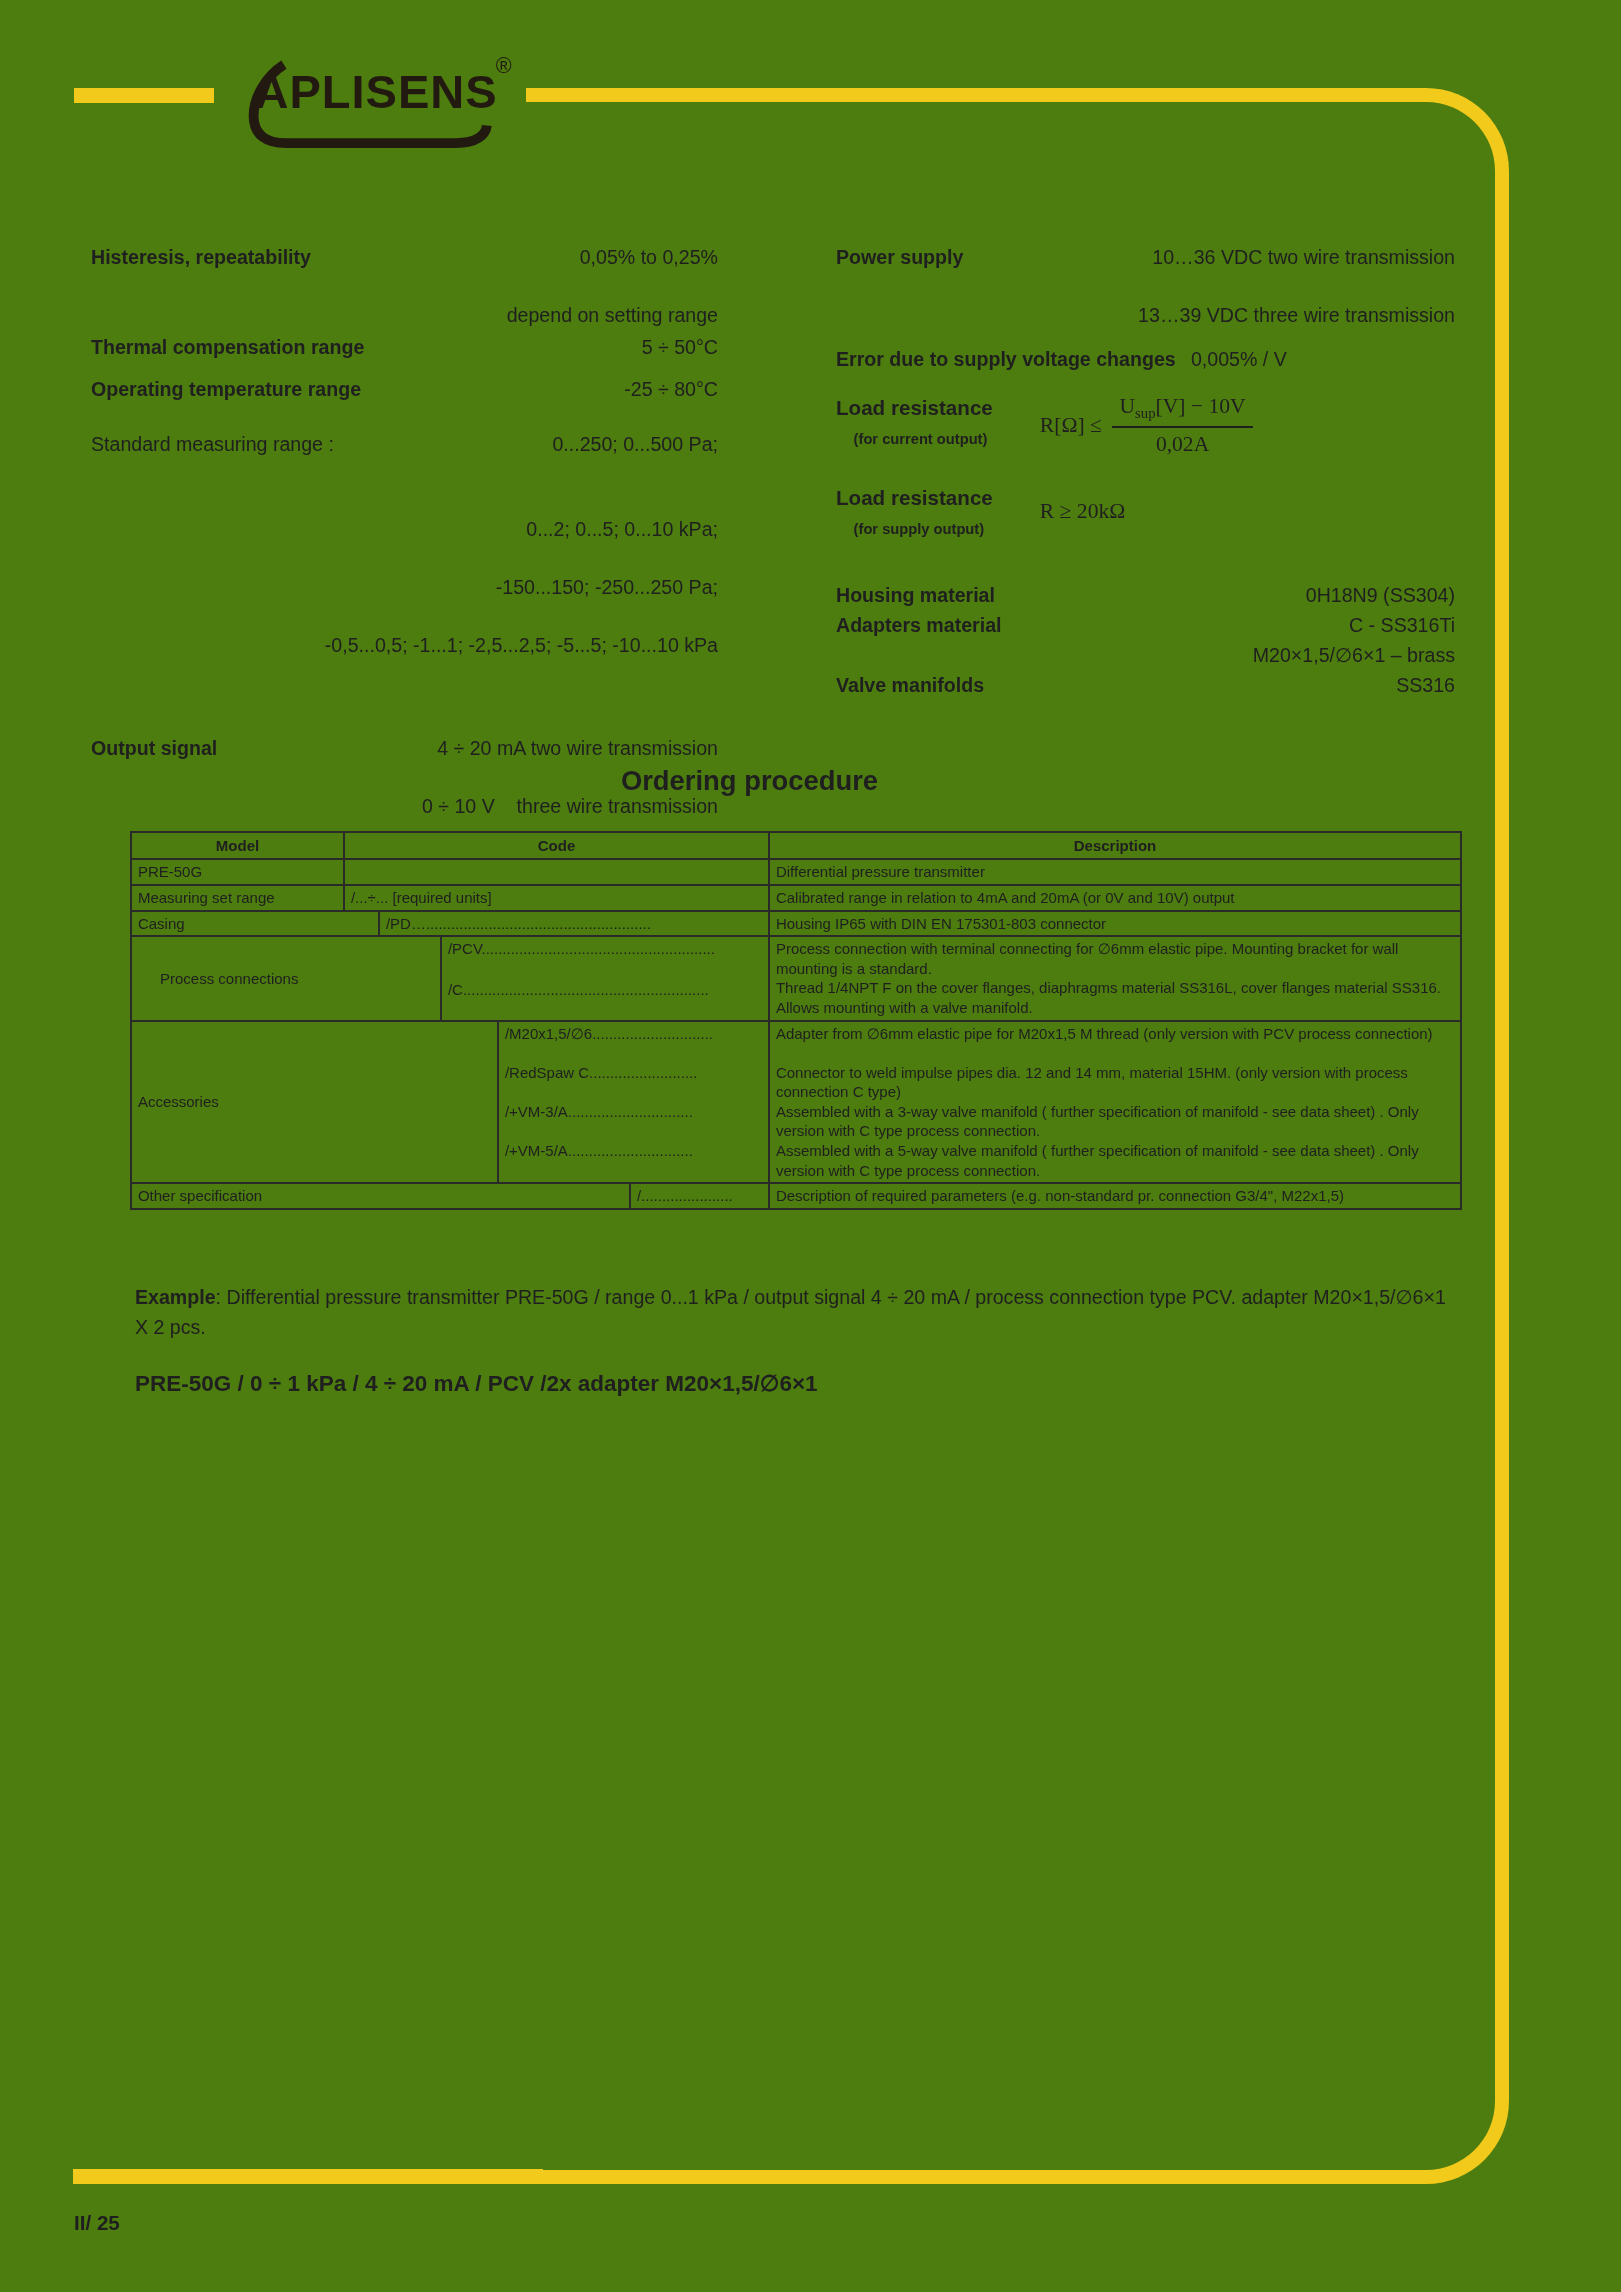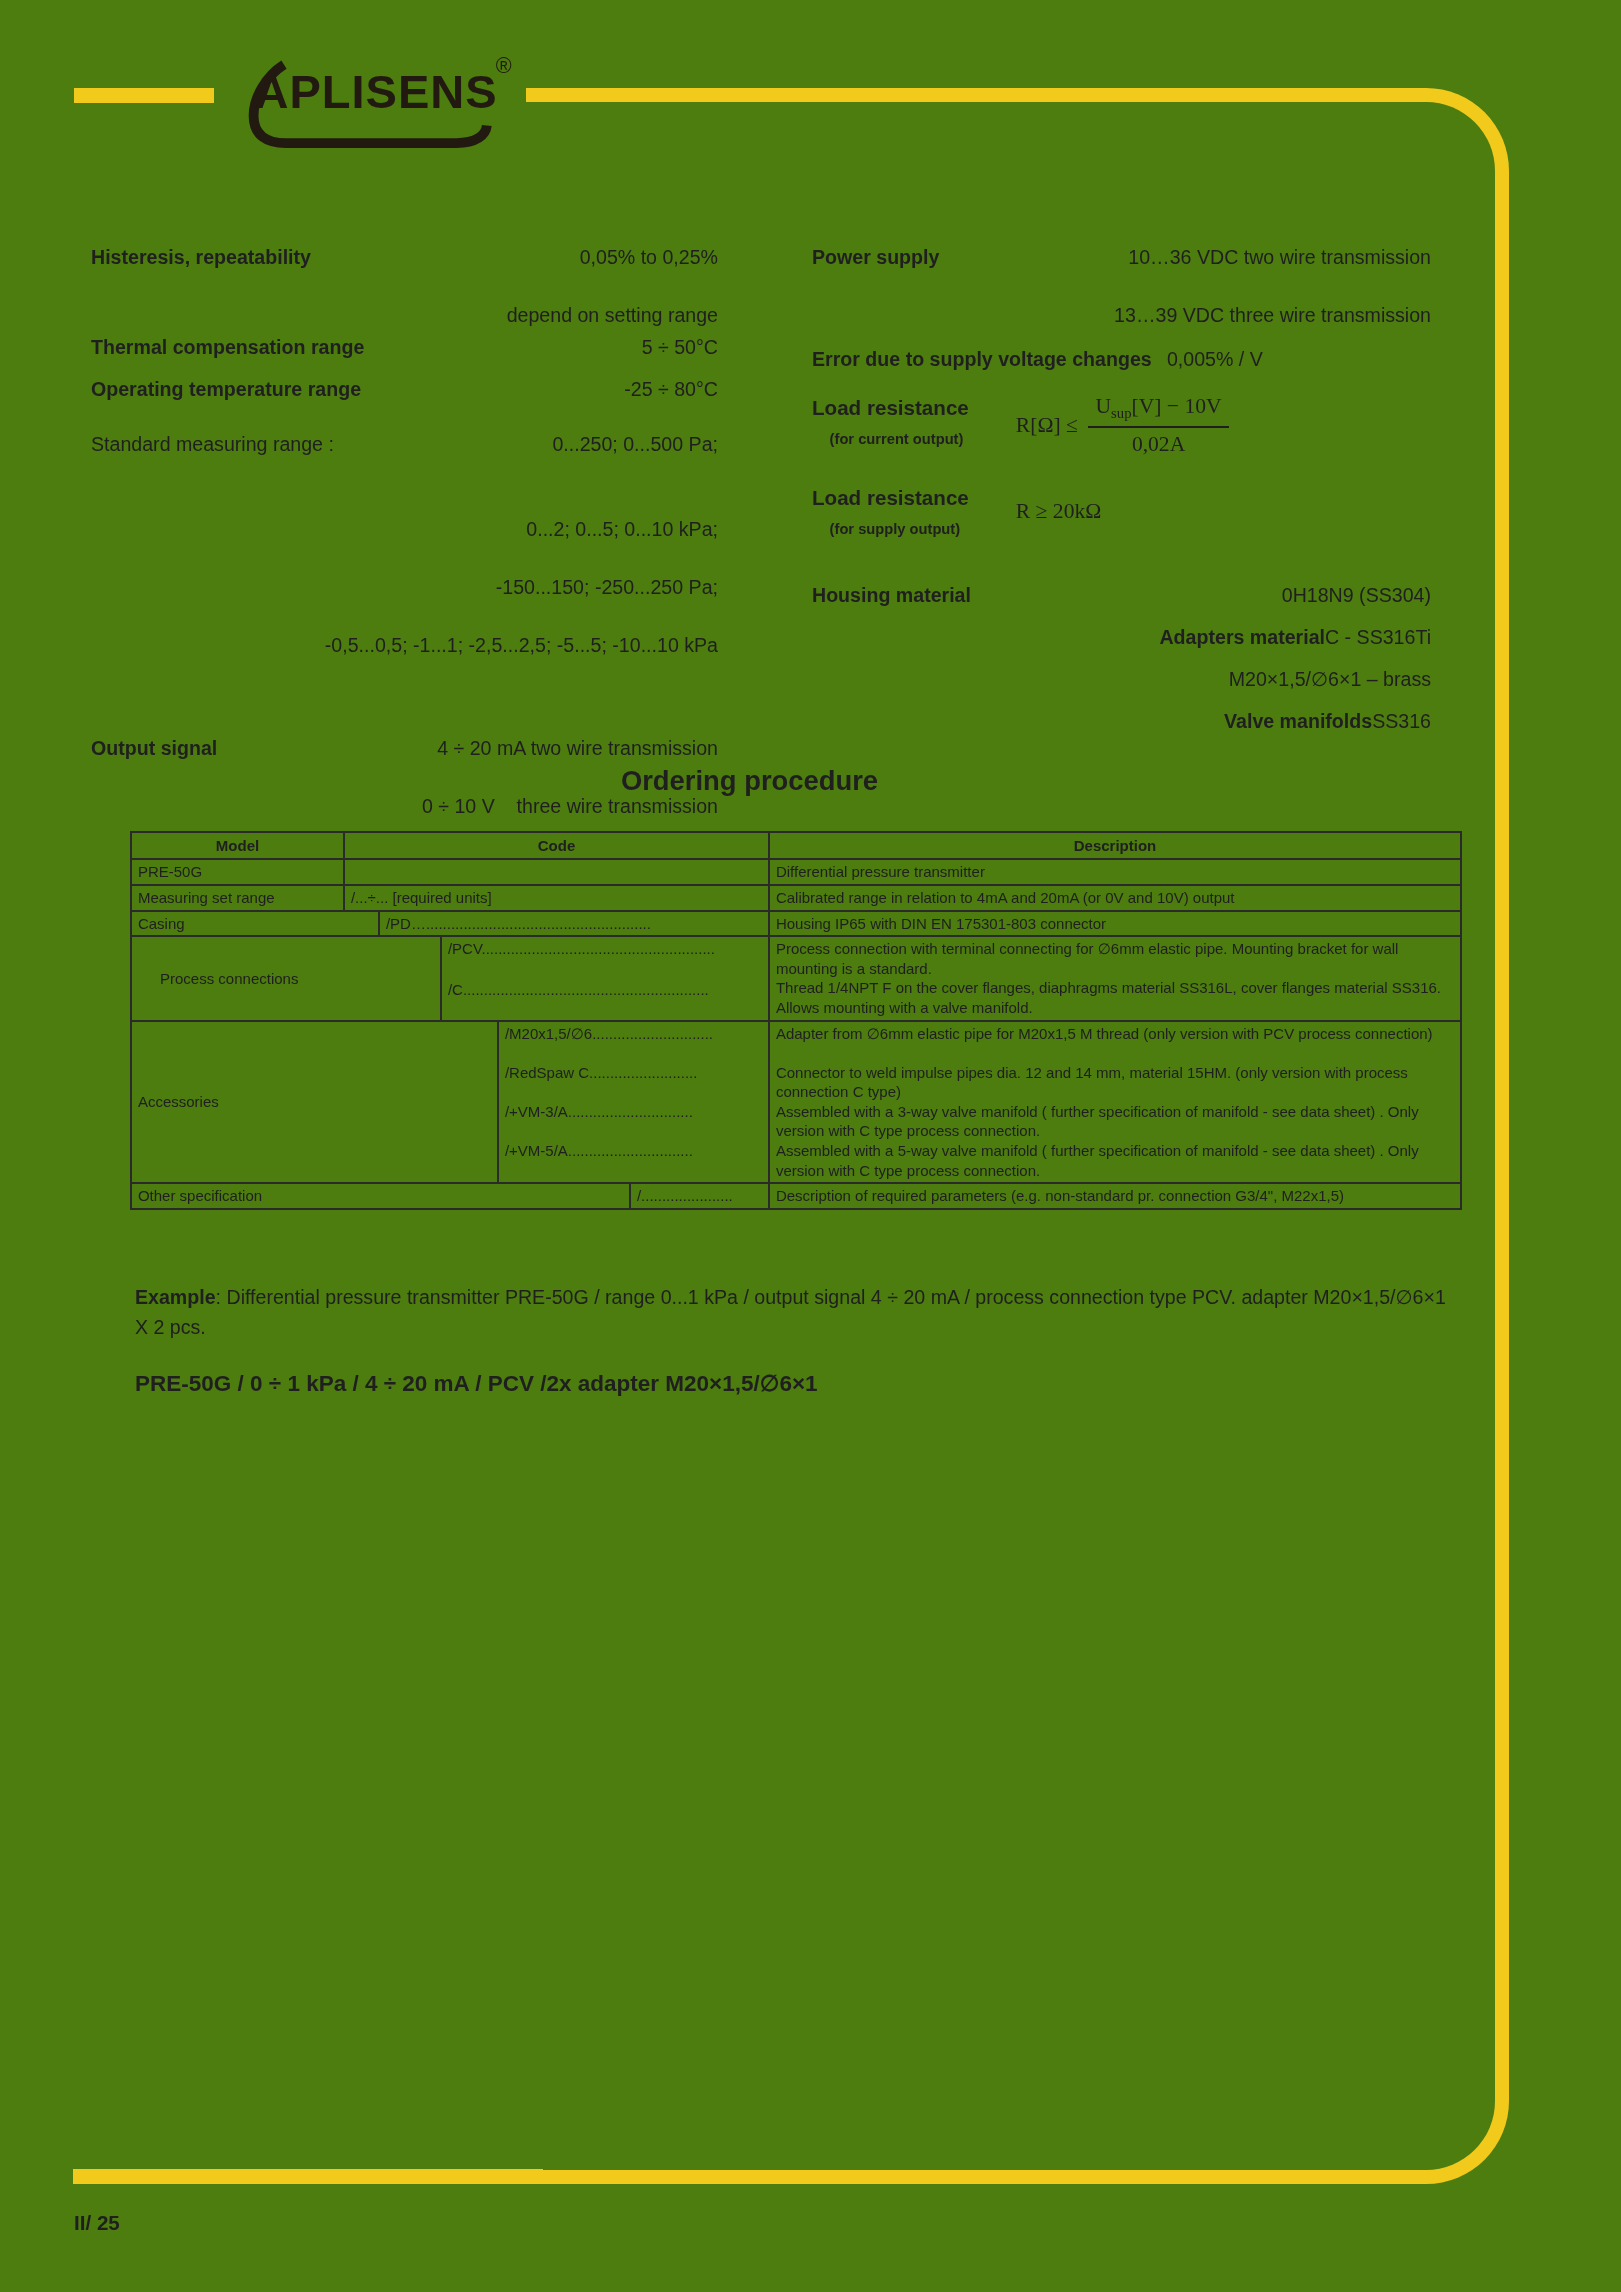--- a/index.html
+++ b/index.html
@@ -18,30 +18,30 @@
                    border-left:none; border-top-right-radius:83px; border-bottom-right-radius:83px; }
   .bar-bottom-left { position:absolute; left:73px; bottom:109px; width:470px; height:14.7px; }
 
   
   .logo { position:absolute; left:233px; top:43px; width:294px; height:113px; }
   .logo svg { width:100%; height:100%; }
 
   
   .spec-col { position:absolute; font-size:19.6px; line-height:29px; }
   .left-col  { left:91px;  top:243px; width:627px; }
-  .right-col { left:812px; top:243px; width:619px; }
+  .right-col { left:836px; top:243px; width:619px; }
   .spec-row { display:flex; justify-content:space-between; align-items:flex-start; }
   .lbl { font-weight:bold; white-space:nowrap; }
   .lbl-normal { font-weight:normal; white-space:nowrap; }
   .val { text-align:right; white-space:pre; }
   .val-block { text-align:right; white-space:pre; }
   .mt3  { margin-top:2.9px; }  .mt13 { margin-top:12.7px; } .mt15 { margin-top:14.7px; }
   .mt20 { margin-top:19.6px; } .mt26 { margin-top:25.5px; } .mt27 { margin-top:26.5px; }
   .mt28 { margin-top:27.4px; } .mt40 { margin-top:39px; } .mt46 { margin-top:45px; }
-  .mt6  { margin-top:13px;justify-content:flex-end; }
+  .mt6  { margin-top:1px; }
 
   .load-row { display:flex; align-items:flex-start; }
   .load-lbl .lbl { font-size:20.6px; }
   .load-sub { font-weight:bold; font-size:14.7px; line-height:17.6px; padding-left:17.6px; white-space:nowrap; }
   .formula { font-family:"Liberation Serif", serif; font-size:21.6px; display:flex;
              align-items:center; margin-left:47px; line-height:1.25; }
   .frac { display:inline-flex; flex-direction:column; text-align:center; margin-left:9.8px; }
   .frac .num { padding:0 7.8px 2.9px; border-bottom:2px solid #1f1f1f;font-family:Liberation Serif, serif; }
   .frac .den { padding-top:2.9px; }
   sub { font-size:0.68em; }

